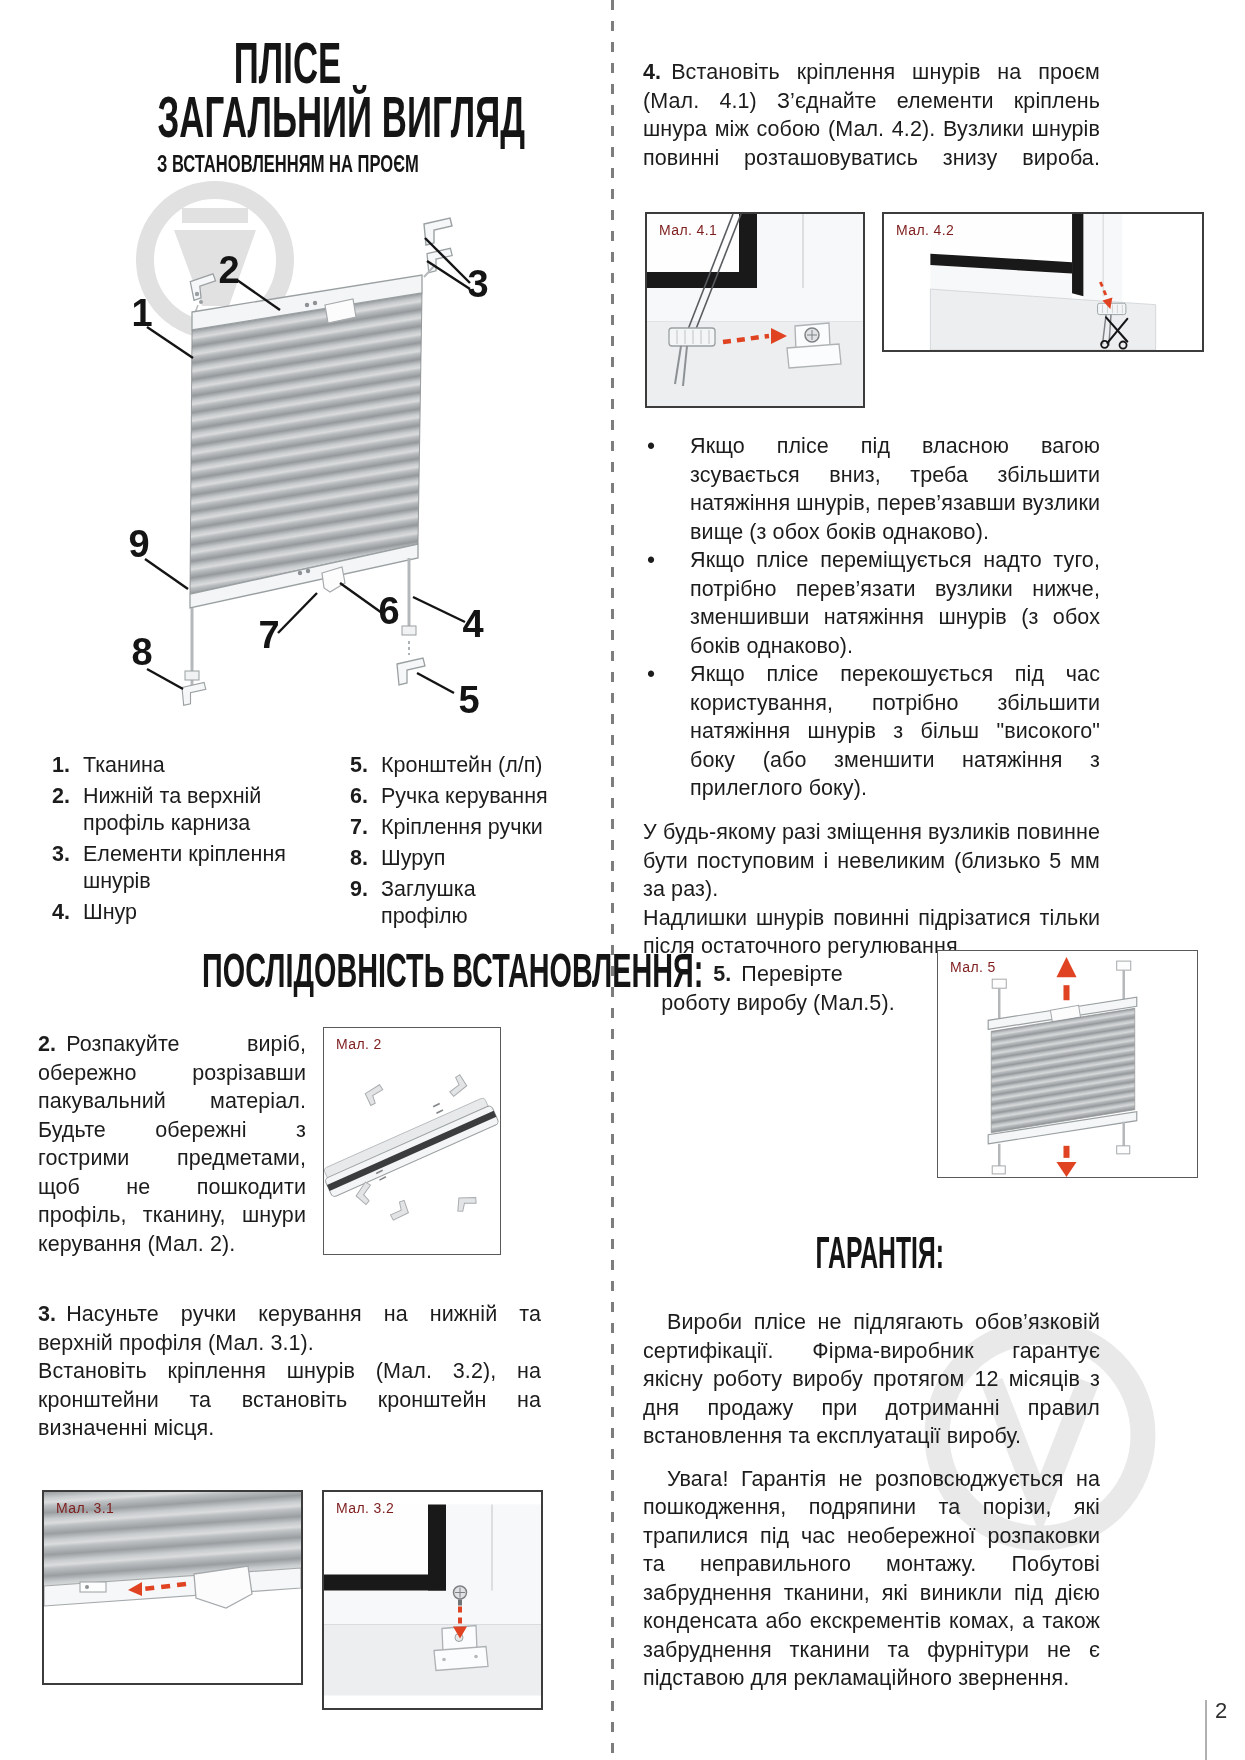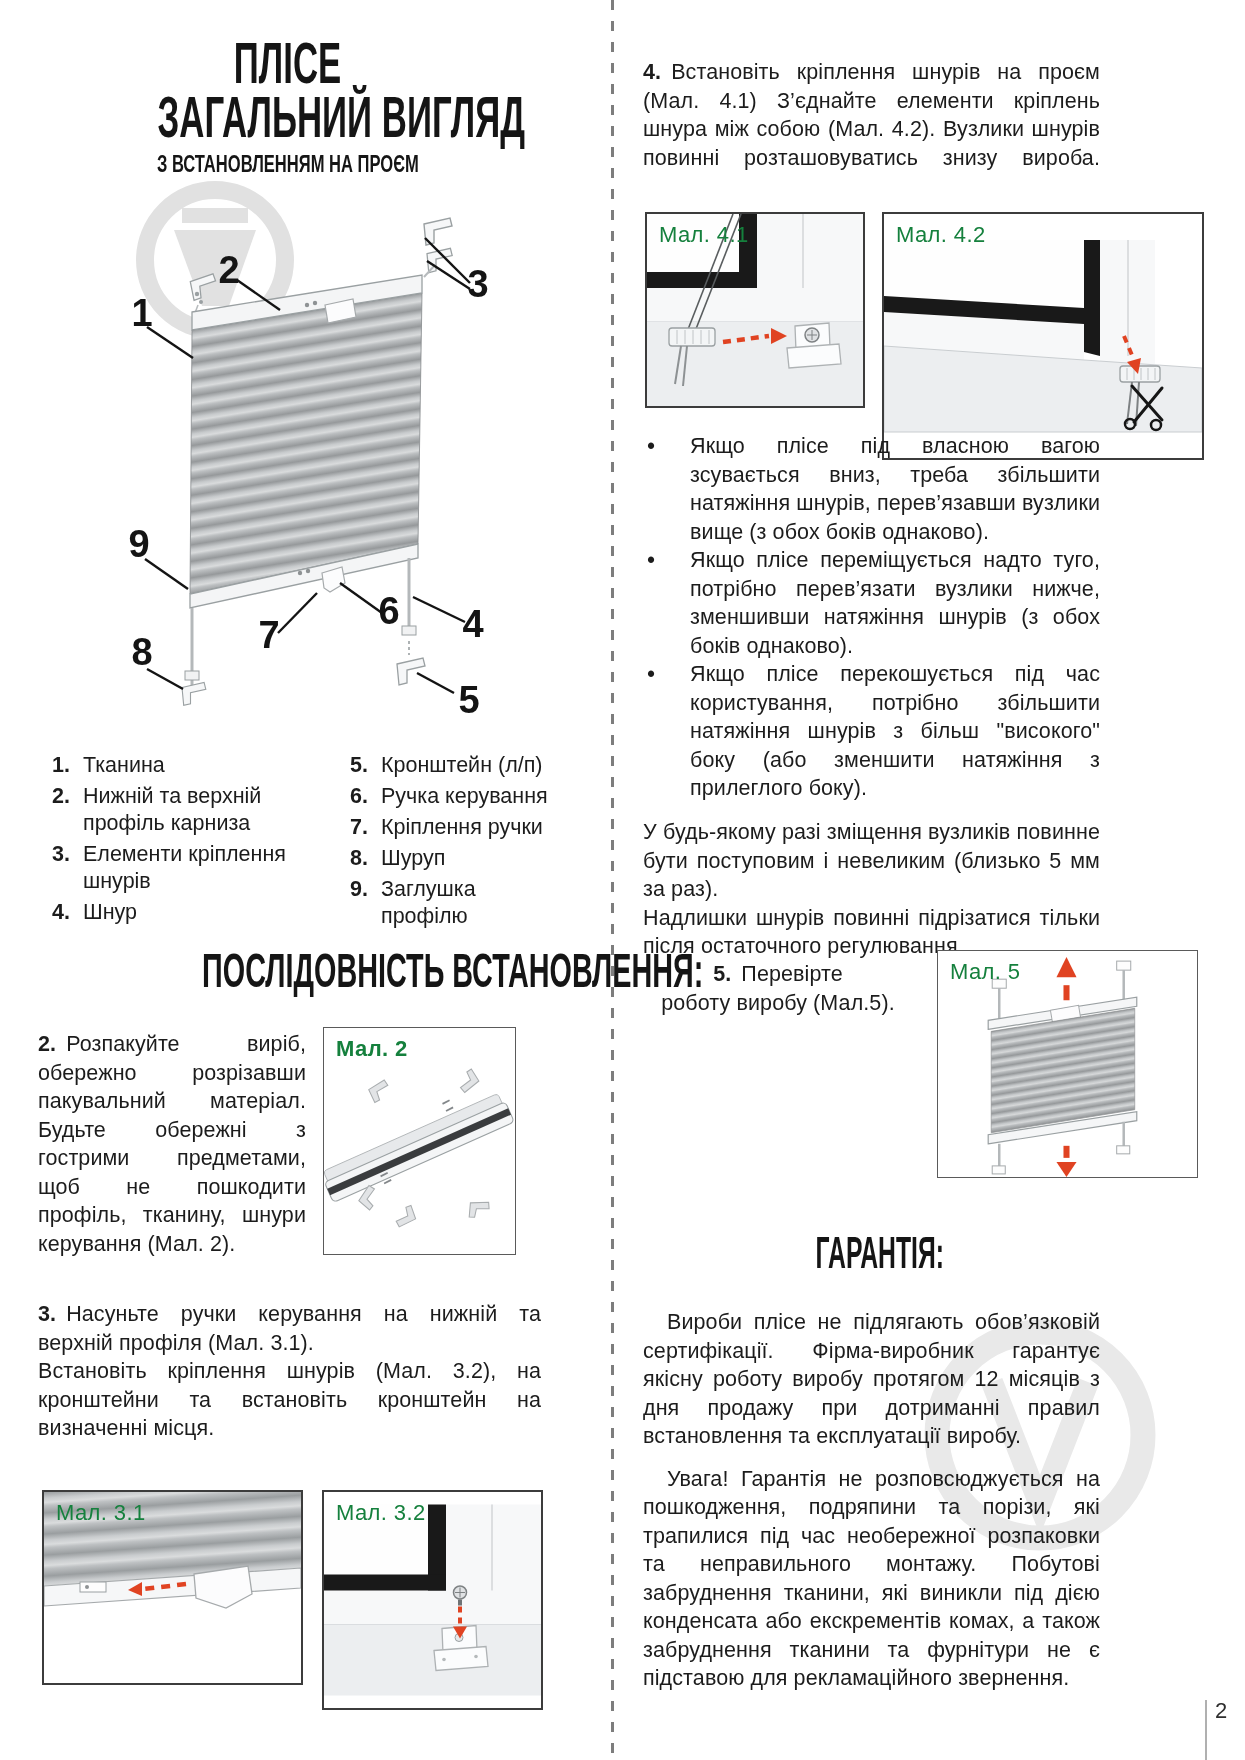--- a/index.html
+++ b/index.html
@@ -18,21 +18,21 @@
   .bt{font-size:21.5px;line-height:28.5px;text-align:justify;color:#1c1c1c;letter-spacing:0.1px;}
   .bt p{margin:0;}
   .bnum{font-weight:bold;margin-right:10px;}
   
   .li{position:relative;padding-left:31px;font-size:21.5px;line-height:27px;margin-bottom:4px;}
   .li b{position:absolute;left:0;top:0;}
   
   .figbox{position:absolute;border:2px solid #3c3c3c;background:#fff;box-sizing:border-box;}
   .thinbox{border:1.5px solid #5a5a5a;}
   .figbox svg{display:block;width:100%;height:100%;}
-  .figlabel{position:absolute;left:12px;top:8px;font-size:22px;color:#15803d;letter-spacing:0.4px;z-index:2;}
+  .figlabel{position:absolute;left:12px;top:8px;font-size:14px;color:#7f1d1d;letter-spacing:0.4px;z-index:2;}
   
   .bullet{position:relative;padding-left:47px;text-align:justify;margin:0;}
   .bullet::before{content:"\2022";position:absolute;left:4px;top:0;font-size:23px;}
   
   .divider{position:absolute;left:611px;top:0;width:3px;height:1760px;
            background:repeating-linear-gradient(to bottom,#7d7d7d 0 10px,transparent 10px 21px);}
   .wm{position:absolute;z-index:0;}
   .z1{z-index:1;}
   .pagenum-line{position:absolute;left:1205px;top:1700px;width:2px;height:60px;background:#b0b0b0;}
   .pagenum{position:absolute;left:1215px;top:1698px;font-size:22px;color:#2e2e2e;}
@@ -152,21 +152,21 @@
     <div class="li"><b>9.</b><span>Заглушка профілю</span></div>
   </div>
 
   <div class="hwrap z1" style="left:35px;top:948px;width:505px;">
     <span class="cond seq-l">ПОСЛІДОВНІСТЬ ВСТАНОВЛЕННЯ:</span>
   </div>
 
   <div class="abs bt z1" style="left:38px;top:1030px;width:268px;">
     <p><span class="bnum">2.</span><span>Розпакуйте виріб, обережно розрізавши пакувальний матеріал. Будьте обережні з гострими предметами, щоб не пошкодити профіль, тканину, шнури керування (Мал. 2).</span></p>
   </div>
-  <div class="figbox thinbox z1" style="left:323px;top:1027px;width:193px;height:228px;font-weight:bold;">
+  <div class="figbox thinbox z1" style="left:323px;top:1027px;width:178px;height:228px;">
     <span class="figlabel">Мал. 2</span>
     <svg viewBox="0 0 216 224">
       <defs>
           <g id="bk2">
             <path d="M0 2 L20 -3 L22 4 L8 7 L8 17 L2 18 Z"></path>
           </g>
         </defs>
       <g transform="rotate(-24 108 125)">
         <rect x="0" y="100" width="216" height="17" rx="4" fill="#e7e9eb" stroke="#b3b7b9"></rect>
         <rect x="-4" y="112" width="224" height="25" rx="5" fill="#f4f5f6" stroke="#9aa0a2" stroke-width="1.2"></rect>
@@ -277,21 +277,21 @@
         <polygon points="140,134 192,130 194,150 142,154" fill="#fbfcfd" stroke="#aeb2b4" stroke-width="1.3"></polygon>
         <circle cx="165" cy="121" r="7" fill="#e0e2e4" stroke="#7e8284" stroke-width="1.5"></circle>
         <line x1="160" y1="121" x2="170" y2="121" stroke="#7e8284"></line>
           <line x1="165" y1="116" x2="165" y2="126" stroke="#7e8284"></line>
       </g>
       <line x1="76" y1="128" x2="122" y2="122" stroke="#e04322" stroke-width="4.5" stroke-dasharray="8 6"></line>
       <polygon points="124,114 124,130 140,122" fill="#e04322"></polygon>
     </svg>
   </div>
 
-  <div class="figbox z1" style="left:882px;top:212px;width:322px;height:248px;">
+  <div class="figbox z1" style="left:882px;top:212px;width:322px;height:140px;">
     <span class="figlabel">Мал. 4.2</span>
     <svg viewBox="0 0 318 192">
       <rect x="0" y="0" width="200" height="60" fill="#fefefe"></rect>
       <rect x="216" y="0" width="55" height="124" fill="#f7f8f9"></rect>
       <line x1="244" y1="0" x2="244" y2="116" stroke="#dcdee0" stroke-width="2"></line>
       <polygon points="0,72 200,84 200,120 0,106" fill="#f7f8f9"></polygon>
       <polygon points="0,106 200,120 318,128 318,192 0,192" fill="#eceef0" stroke="#c9cdd0" stroke-width="1"></polygon>
       <polygon points="0,56 200,68 200,84 0,72" fill="#191919"></polygon>
       <polygon points="200,0 216,0 216,116 200,112" fill="#191919"></polygon>
       <g>

